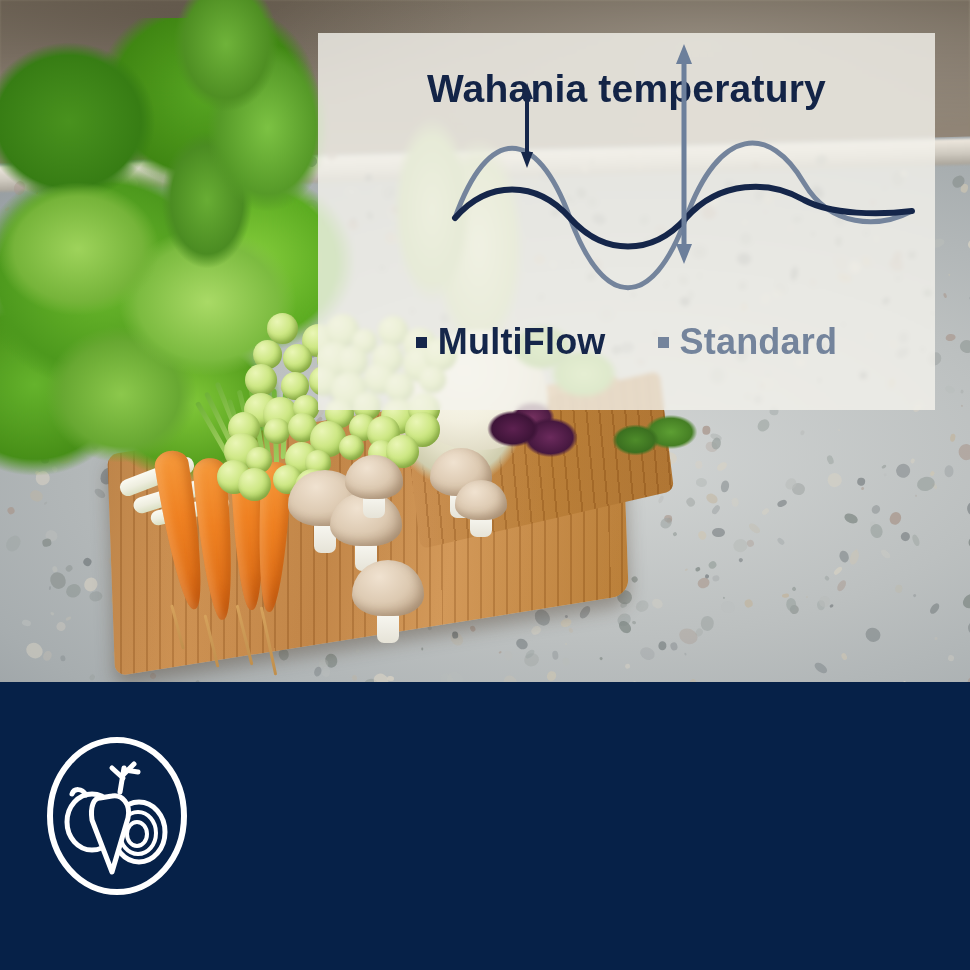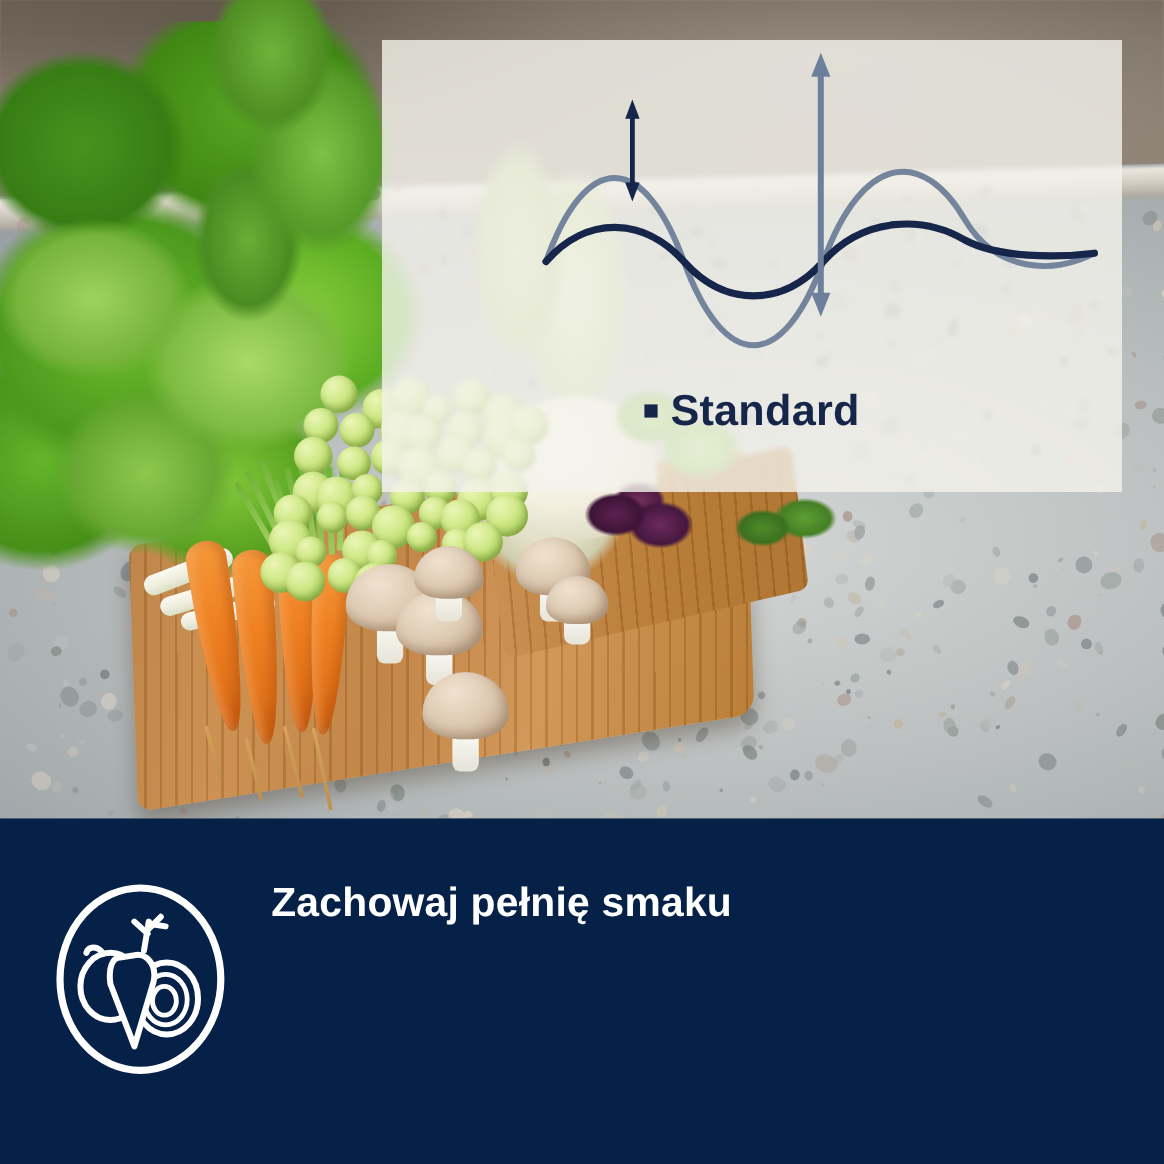--- a/index.html
+++ b/index.html
@@ -934,20 +934,21 @@
         <div class="mush-cap" style="left:352px;top:560px;width:72px;height:56px"></div>
         <div class="mush-stem" style="left:450px;top:488px;width:22px;height:30px"></div>
         <div class="mush-cap" style="left:430px;top:448px;width:62px;height:48px"></div>
         <div class="mush-stem" style="left:470px;top:512px;width:22px;height:25px"></div>
         <div class="mush-cap" style="left:455px;top:480px;width:52px;height:40px"></div>
       </div>
   </div>
 
   <div class="panel">
 
+    <div class="panel-title">Wahania temperatury</div>
 
     <svg class="chart-svg" viewBox="0 0 617 377">
 
       <path d="M137 185 C 170 92, 218 92, 252 185 C 286 278, 334 278, 368 185 C 402 92, 452 92, 486 150 C 512 194, 560 196, 594 178" fill="none" stroke="#74849c" stroke-width="5" stroke-linecap="round"></path>
 
       <path d="M137 185 C 170 147, 218 147, 252 185 C 286 223, 334 223, 368 185 C 402 147, 452 147, 486 167 C 514 182, 562 182, 594 178" fill="none" stroke="#15264a" stroke-width="6" stroke-linecap="round"></path>
 
       <g>
         <line x1="209" y1="62" x2="209" y2="123" stroke="#15264a" stroke-width="4"></line>
         <polygon points="209,50 203,66 215,66" fill="#15264a"></polygon>
@@ -957,21 +958,25 @@
       <g>
         <line x1="366" y1="26" x2="366" y2="216" stroke="#6c7f9b" stroke-width="5"></line>
         <polygon points="366,11 358,31 374,31" fill="#6c7f9b"></polygon>
         <polygon points="366,231 358,211 374,211" fill="#6c7f9b"></polygon>
       </g>
     </svg>
 
     <div class="legend">
       <div class="legend-item">
         <span class="legend-dot multiflow"></span>
-        <span class="legend-label multiflow">Standard</span>
+        <span class="legend-label multiflow">MultiFlow</span>
+      </div>
+      <div class="legend-item">
+        <span class="legend-dot standard"></span>
+        <span class="legend-label standard">Standard</span>
       </div>
     </div>
   </div>
 
   <div class="banner">
     <div class="banner-inner">
 
       <svg class="veg-icon" viewBox="0 0 150 168">
         <ellipse cx="75" cy="84" rx="67" ry="76" fill="none" stroke="#ffffff" stroke-width="6"></ellipse>
 
@@ -984,18 +989,17 @@
 
         <path d="M58 66 C 52 66, 48 74, 50 88 L 70 140 L 86 86 C 89 72, 80 62, 70 64 Z" fill="#062148" stroke="#ffffff" stroke-width="5" stroke-linejoin="round"></path>
 
         <path d="M78 60 L 82 36" fill="none" stroke="#ffffff" stroke-width="5" stroke-linecap="round"></path>
         <path d="M80 44 L 92 32" fill="none" stroke="#ffffff" stroke-width="5" stroke-linecap="round"></path>
         <path d="M81 46 L 70 36" fill="none" stroke="#ffffff" stroke-width="5" stroke-linecap="round"></path>
         <path d="M83 38 L 96 40" fill="none" stroke="#ffffff" stroke-width="5" stroke-linecap="round"></path>
       </svg>
 
       <div class="banner-text">
-        <div class="banner-heading">Zachowaj pełnię smaku</div>
       </div>
     </div>
   </div>
 
 </div>
 
 </body></html>

